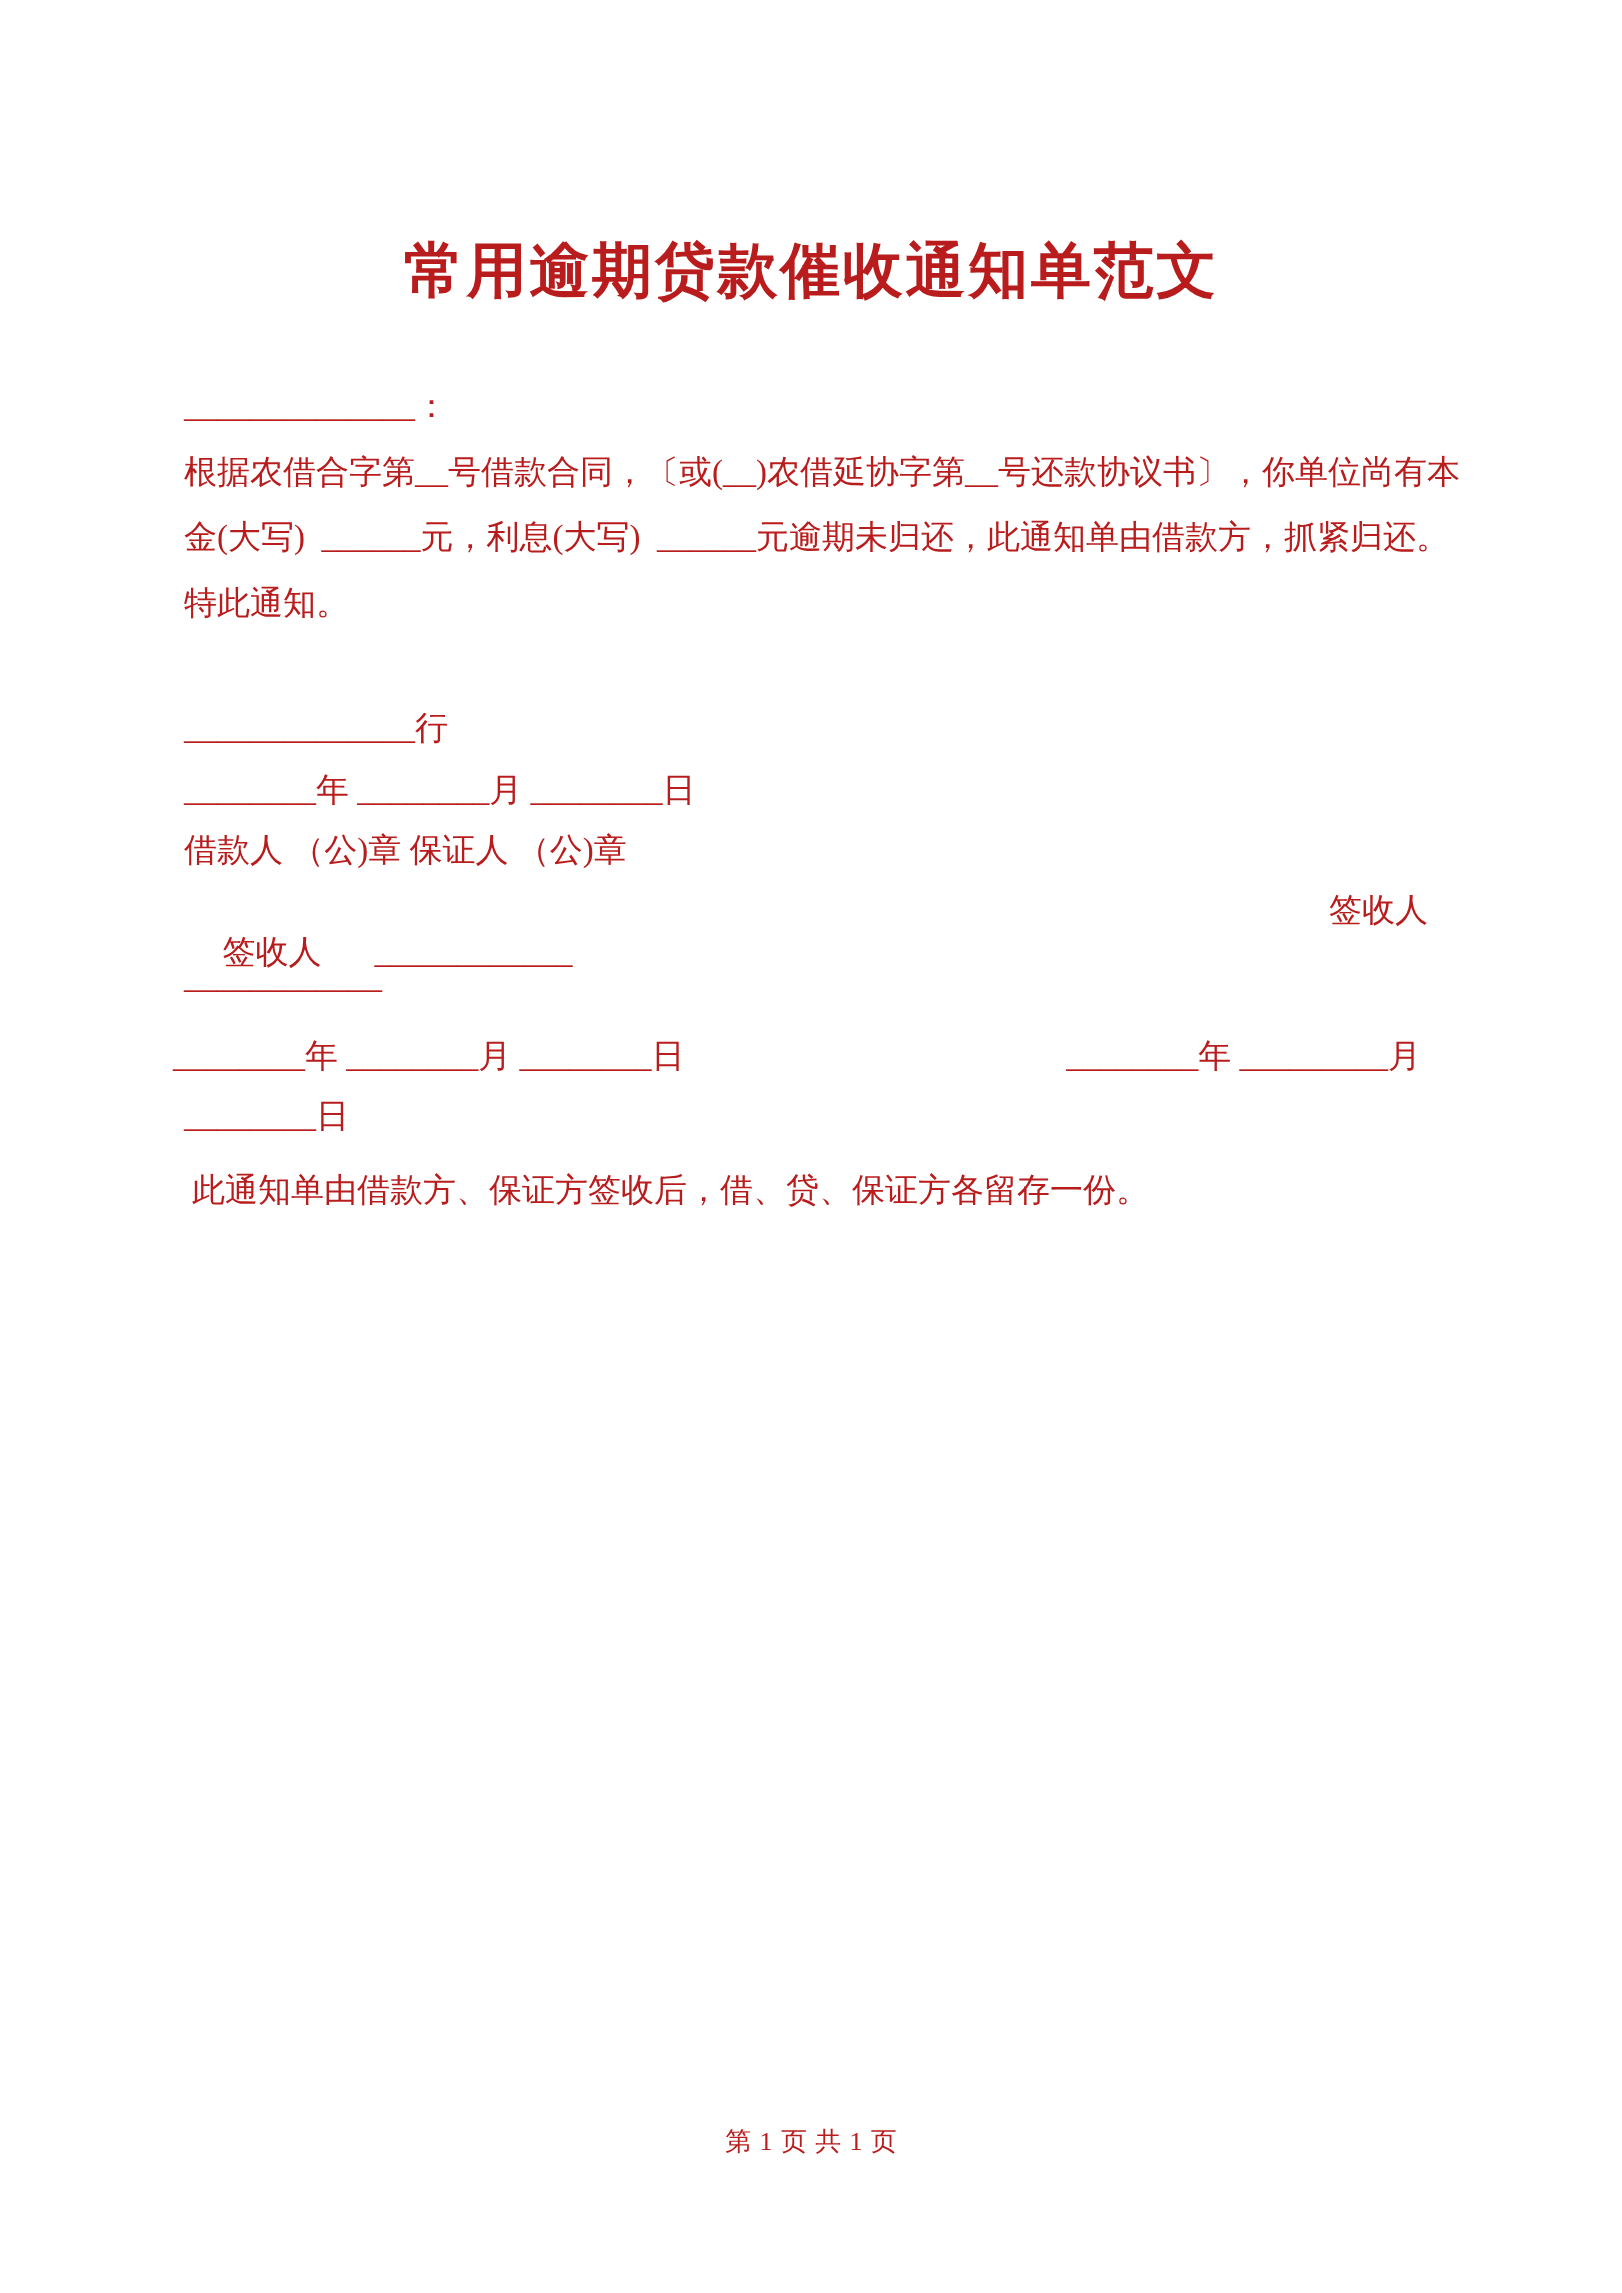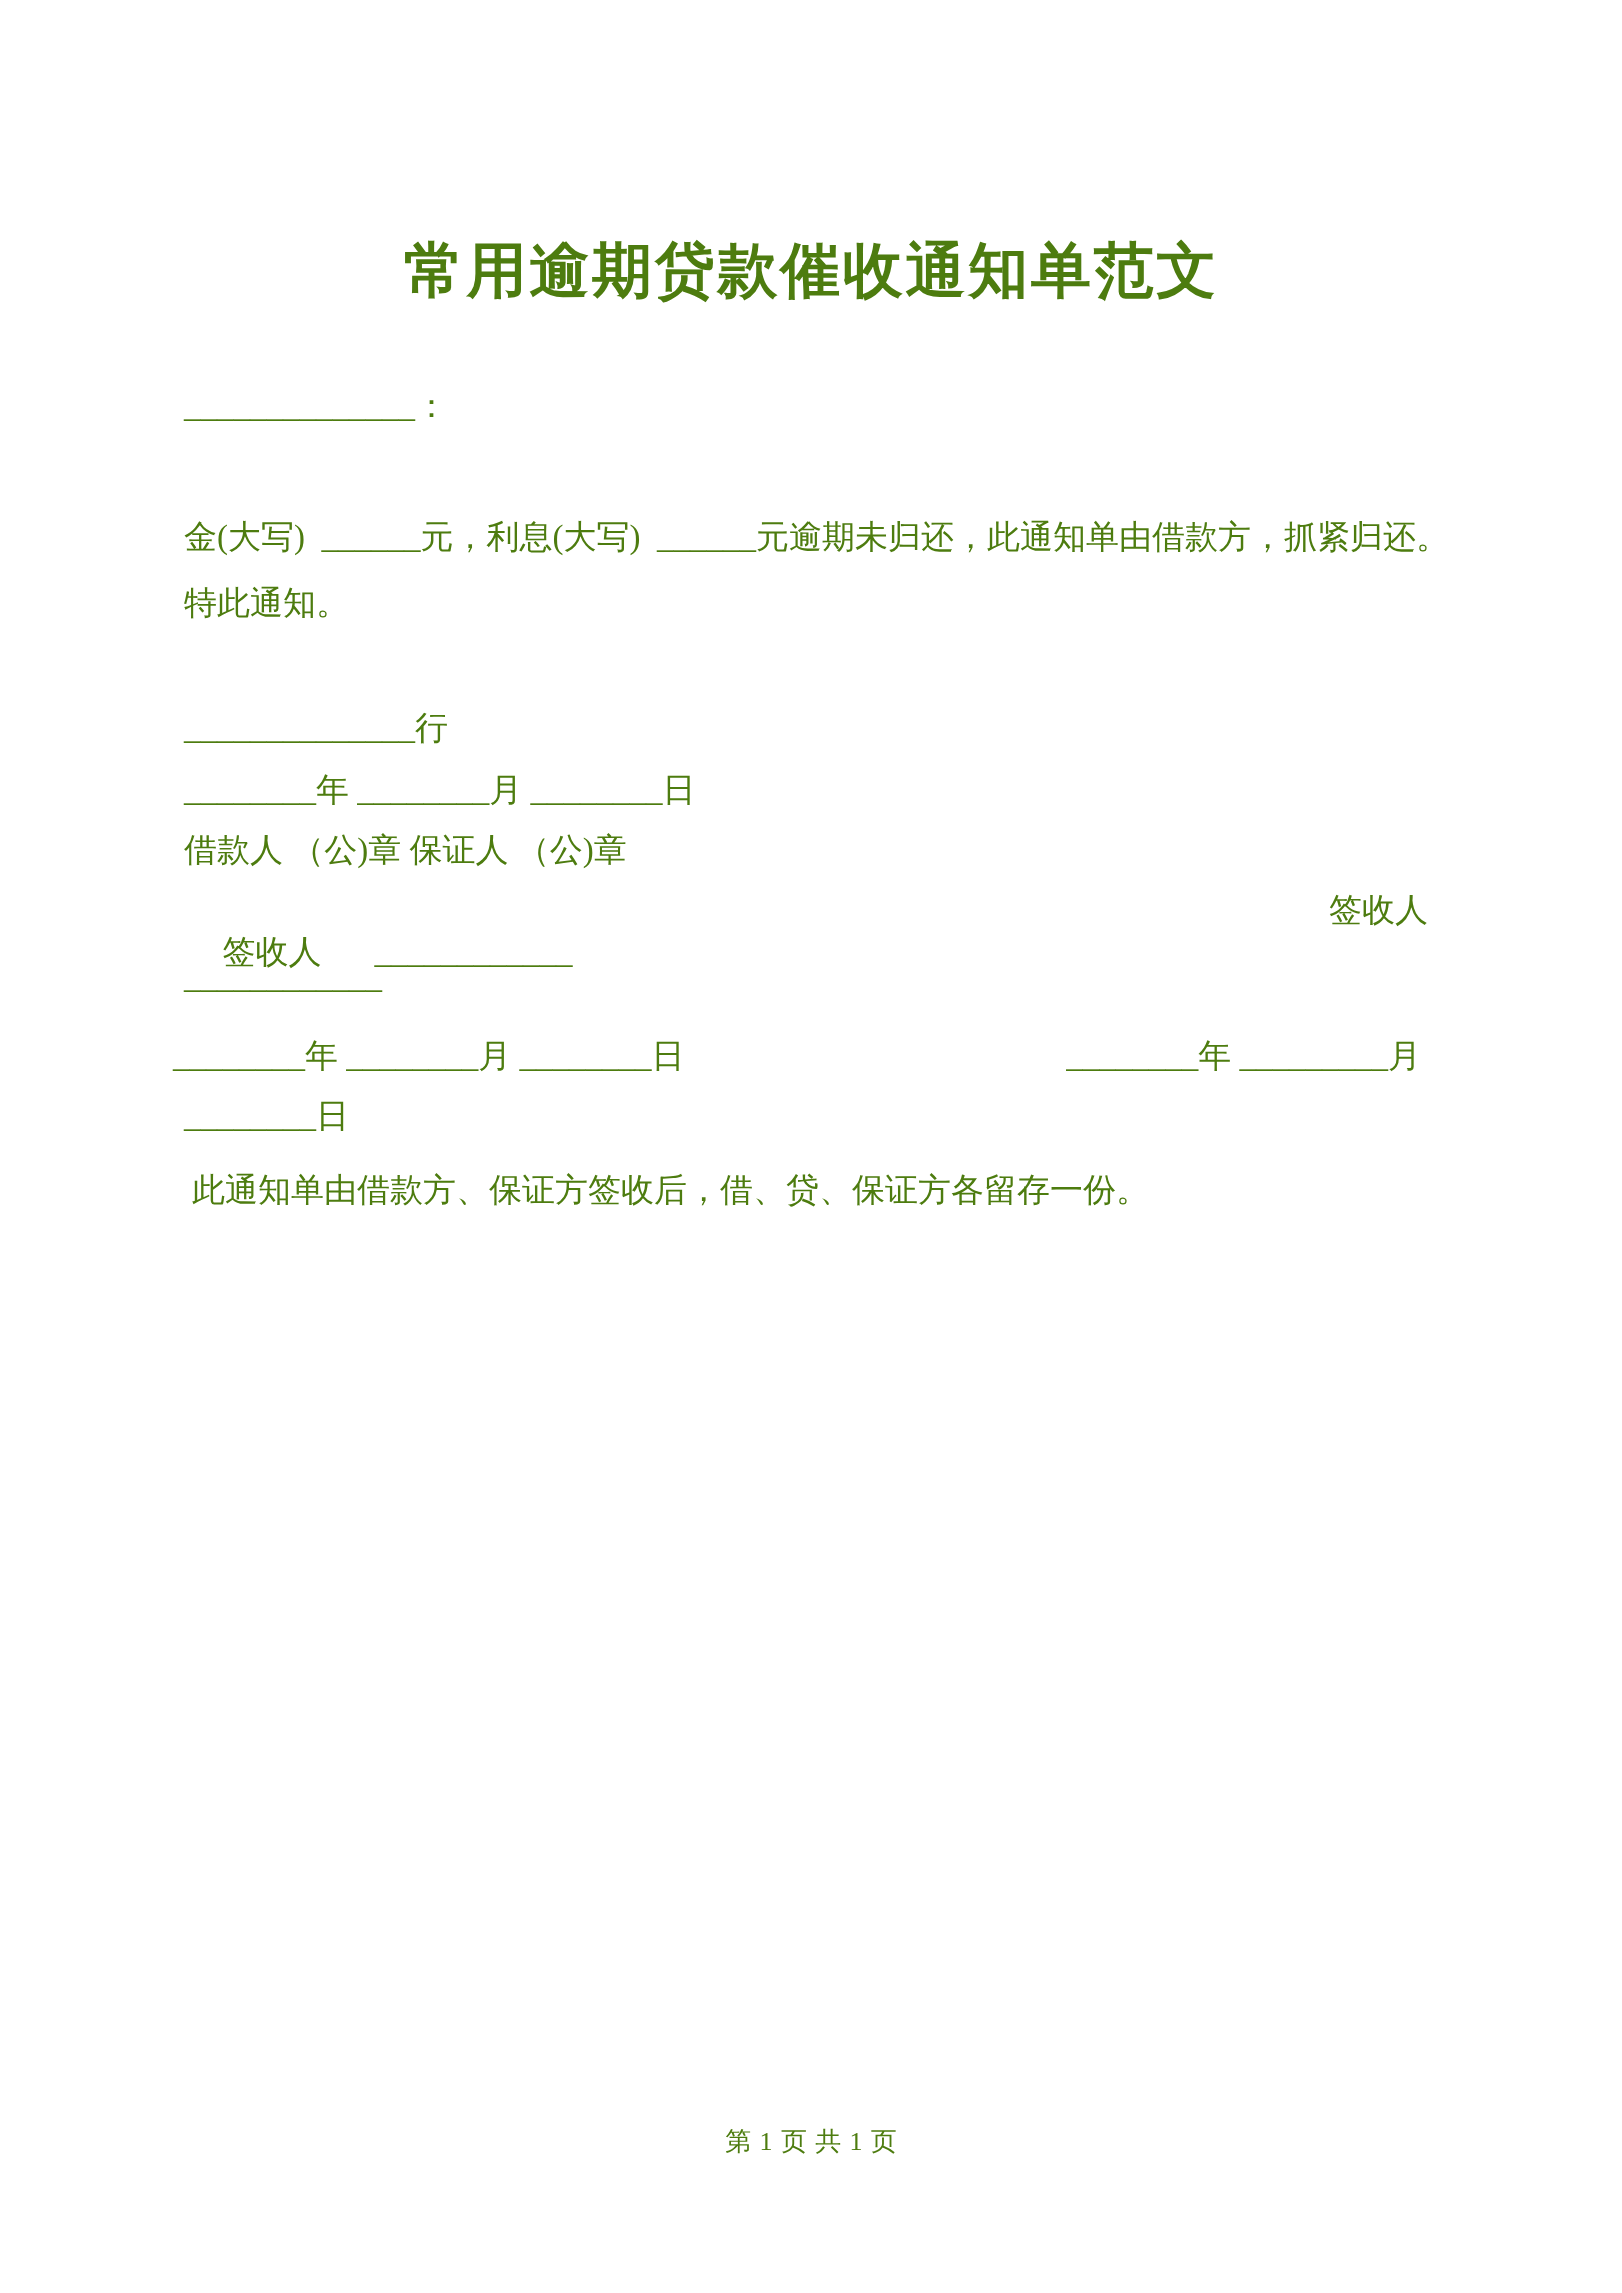--- a/index.html
+++ b/index.html
@@ -5,21 +5,21 @@
   html, body {
     margin: 0;
     padding: 0;
     background: #ffffff;
   }
   .page {
     position: relative;
     width: 1623px;
     height: 2294px;
     background: #ffffff;
-    color: #4d7c0f;
+    color: #b91c1c;
     font-family: "Liberation Serif", "DejaVu Serif", serif;
     overflow: hidden;
   }
   .doc-title {
     position: absolute;
     top: 191px;
     left: 0;
     width: 100%;
     text-align: center;
     font-size: 60px;
@@ -70,20 +70,21 @@
 </style>
 </head>
 <body>
 
 <div class="page">
 
   <h1 class="doc-title">常用逾期贷款催收通知单范文</h1>
 
   <div class="line salutation">______________：</div>
 
+  <div class="line body-1">根据农借合字第__号借款合同，〔或(__)农借延协字第__号还款协议书〕，你单位尚有本</div>
 
   <div class="line body-2">金(大写)  ______元，利息(大写)  ______元逾期未归还，此通知单由借款方，抓紧归还。</div>
 
   <div class="line body-3">特此通知。</div>
 
   <div class="line bank-line">______________行</div>
 
   <div class="line bank-date">________年 ________月 ________日</div>
 
   <div class="line seal-line">借款人 （公)章 保证人 （公)章</div>

